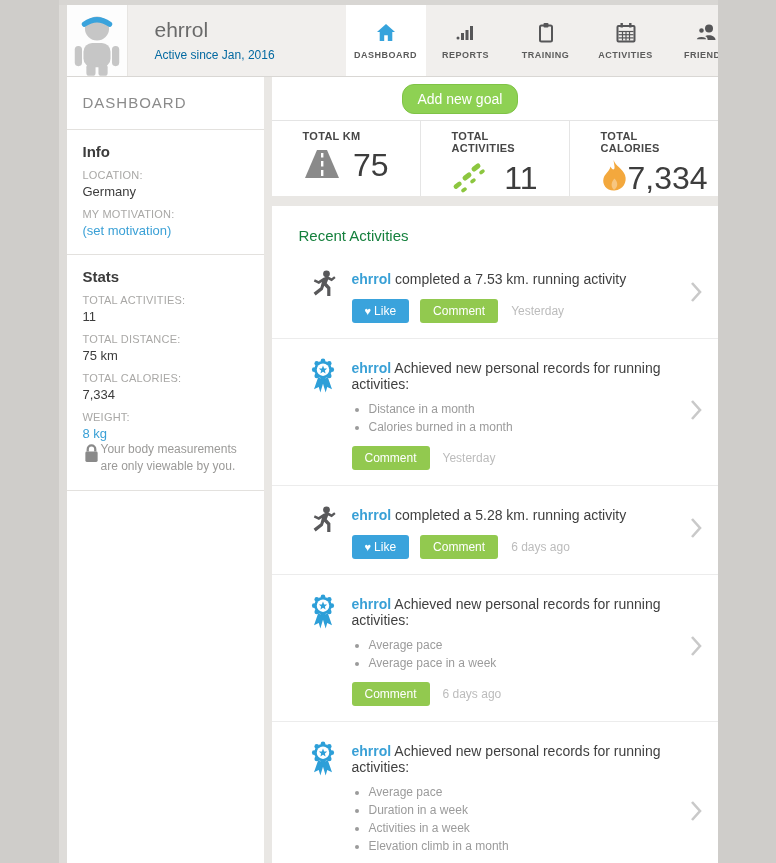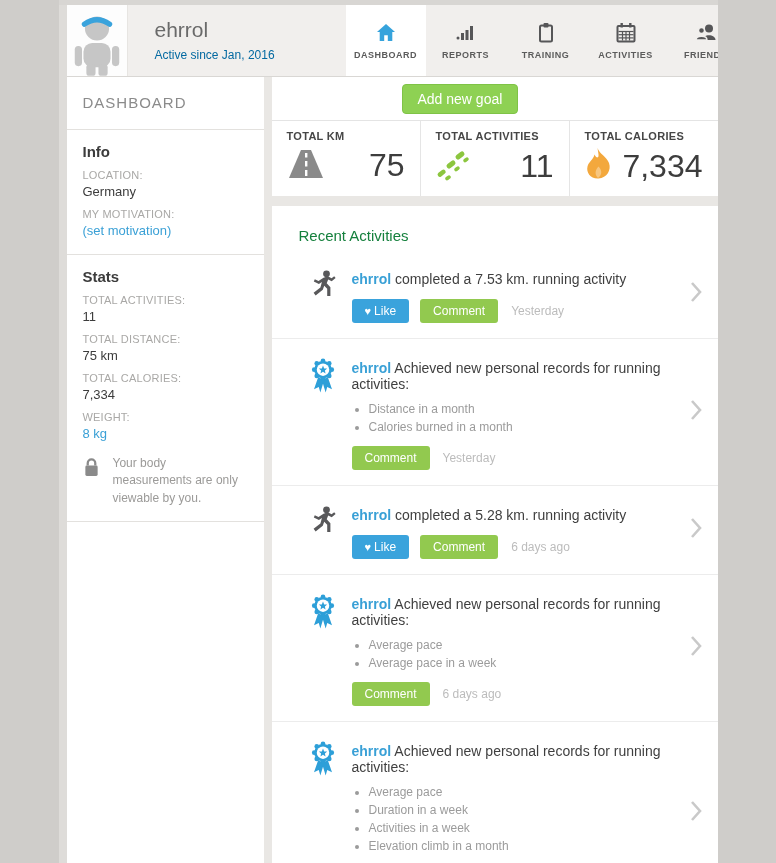--- a/index.html
+++ b/index.html
@@ -28,31 +28,31 @@
   .sidebar { width:197px; background:#ffffff; flex-shrink:0; display:flex; flex-direction:column; }
   .side-gap { width:8px; background:#e9e7e4; flex-shrink:0; }
   .side-title { padding:17px 16px 18px; font-size:15px; letter-spacing:1px; color:#8b8b8b; border-bottom:1px solid #e3e1de; }
   .side-section { padding:13px 16px 14px; border-bottom:1px solid #e3e1de; }
   .side-section.last { border-bottom:1px solid #e3e1de; }
   .side-h { font-size:15px; font-weight:bold; color:#3c3c3c; margin-bottom:9px; }
   .kv { margin-bottom:9px; }
   .k { font-size:11px; color:#a9a8a6; letter-spacing:.2px; margin-bottom:3px; }
   .v { font-size:13px; color:#3c3c3c; }
   .v.link { color:#3aa0d6; cursor:pointer; }
-  .privacy { display:flex; gap:13px; margin-top:14px; align-items:flex-start; }
+  .privacy { display:flex; gap:1px; align-items:flex-start; }
   .privacy-text { font-size:12px; color:#9b9a98; line-height:1.45; padding-right:4px; }
 
   
   .main { flex:1; display:flex; flex-direction:column; min-width:0; }
   .totals-header { height:44px; background:#fff; border-bottom:1px solid #e4e4e4; display:flex; align-items:center; padding:0 10px 0 12px; flex-shrink:0; }
   .th-spacer { width:118px; }
   .th-title { flex:1; text-align:center; font-size:20px; color:#8d8d8d; }
-  .btn-goal { background:#8ed153; border:1px solid #7fc346; color:#fff; font-size:14px; padding:6px 15px; border-radius:4px; cursor:pointer; font-family:inherit; }
+  .btn-goal { background:#8ed153; border:1px solid #7fc346; color:#fff; font-size:14px; padding:6px 15px; border-radius:12px; cursor:pointer; font-family:inherit; }
   .totals-row { height:75px; background:#fff; display:flex; flex-shrink:0; }
-  .total-box { flex:1; padding:9px 15px 10px; min-width:0; }
+  .total-box { flex:1; padding:9px 31px 10px; min-width:0; }
   .total-box + .total-box { border-left:1px solid #e5e5e5; }
   .t-label { font-size:11px; font-weight:bold; color:#464646; letter-spacing:.3px; }
   .t-row { display:flex; justify-content:space-between; align-items:center; margin-top:5px; }
   .t-value { font-size:32px; color:#3d3d3d; }
   .main-gap { height:10px; background:#e9e7e4; flex-shrink:0; }
 
   .feed-card { background:#fff; flex:1; min-height:0; }
   .feed-heading { padding:21px 27px 6px; font-size:15px; font-weight:normal; color:#15803d; }
   .feed-item { display:flex; padding:17px 46px 15px 22px; position:relative; }
   .feed-item + .feed-item { border-top:1px solid #ececec; }

